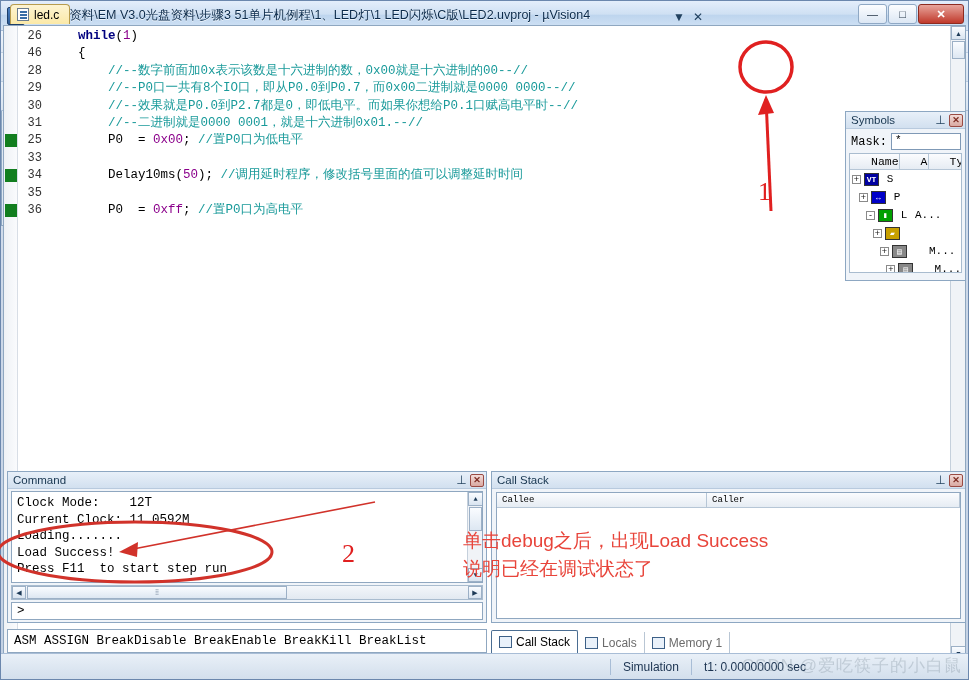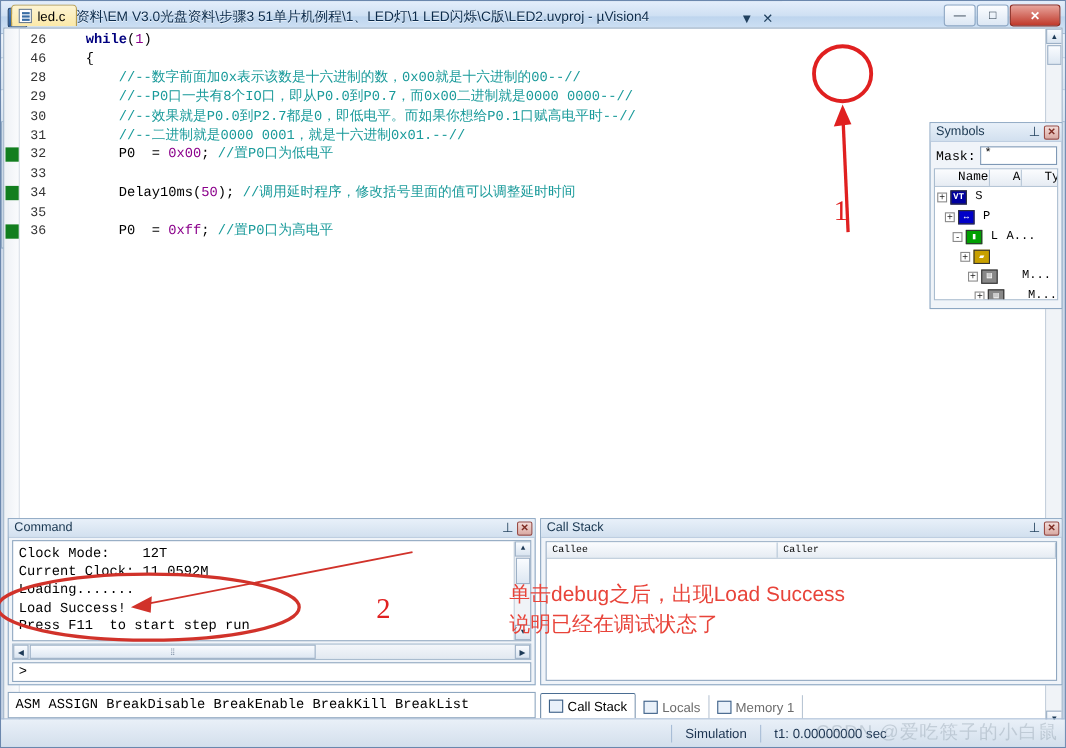--- a/index.html
+++ b/index.html
@@ -771,21 +771,21 @@
     </div>
     <div class="ed-body">
       <div class="ed-gutter"></div>
       <div id="ed-lines" style="position:relative;padding-top:2px;">
           <div class="codeline" style="position: relative;"><span class="lnum">26</span><span class="ctext">    </span><span class="kw">while</span><span class="ctext">(</span><span class="num">1</span><span class="ctext">)</span></div>
           <div class="codeline" style="position: relative;"><span class="lnum">46</span><span class="ctext">    {</span></div>
           <div class="codeline" style="position: relative;"><span class="lnum">28</span><span class="cmt">        //--数字前面加0x表示该数是十六进制的数，0x00就是十六进制的00--//</span></div>
           <div class="codeline" style="position: relative;"><span class="lnum">29</span><span class="cmt">        //--P0口一共有8个IO口，即从P0.0到P0.7，而0x00二进制就是0000 0000--//</span></div>
           <div class="codeline" style="position: relative;"><span class="lnum">30</span><span class="cmt">        //--效果就是P0.0到P2.7都是0，即低电平。而如果你想给P0.1口赋高电平时--//</span></div>
           <div class="codeline" style="position: relative;"><span class="lnum">31</span><span class="cmt">        //--二进制就是0000 0001，就是十六进制0x01.--//</span></div>
-          <div class="codeline" style="position: relative;"><span class="bp" style="top: 2px;"></span><span class="lnum">32</span><span class="ctext">        P0  = </span><span class="num">0x00</span><span class="ctext">; </span><span class="cmt">//置P0口为低电平</span></div>
+          <div class="codeline" style="position: relative;"><span class="bp" style="top: 2px;"></span><span class="lnum">25</span><span class="ctext">        P0  = </span><span class="num">0x00</span><span class="ctext">; </span><span class="cmt">//置P0口为低电平</span></div>
           <div class="codeline" style="position: relative;"><span class="lnum">33</span><span class="ctext"></span></div>
           <div class="codeline" style="position: relative;"><span class="bp" style="top: 2px;"></span><span class="lnum">34</span><span class="ctext">        Delay10ms</span><span class="ctext">(</span><span class="num">50</span><span class="ctext">); </span><span class="cmt">//调用延时程序，修改括号里面的值可以调整延时时间</span></div>
           <div class="codeline" style="position: relative;"><span class="lnum">35</span><span class="ctext"></span></div>
           <div class="codeline" style="position: relative;"><span class="bp" style="top: 2px;"></span><span class="lnum">36</span><span class="ctext">        P0  = </span><span class="num">0xff</span><span class="ctext">; </span><span class="cmt">//置P0口为高电平</span></div>
         </div>
       <div class="vscroll">
         <div class="vs-btn">▲</div>
         <div class="vs-thumb" style="height:18px;"></div>
         <div class="vs-btn" style="position:absolute;bottom:0;">▼</div>
       </div>

